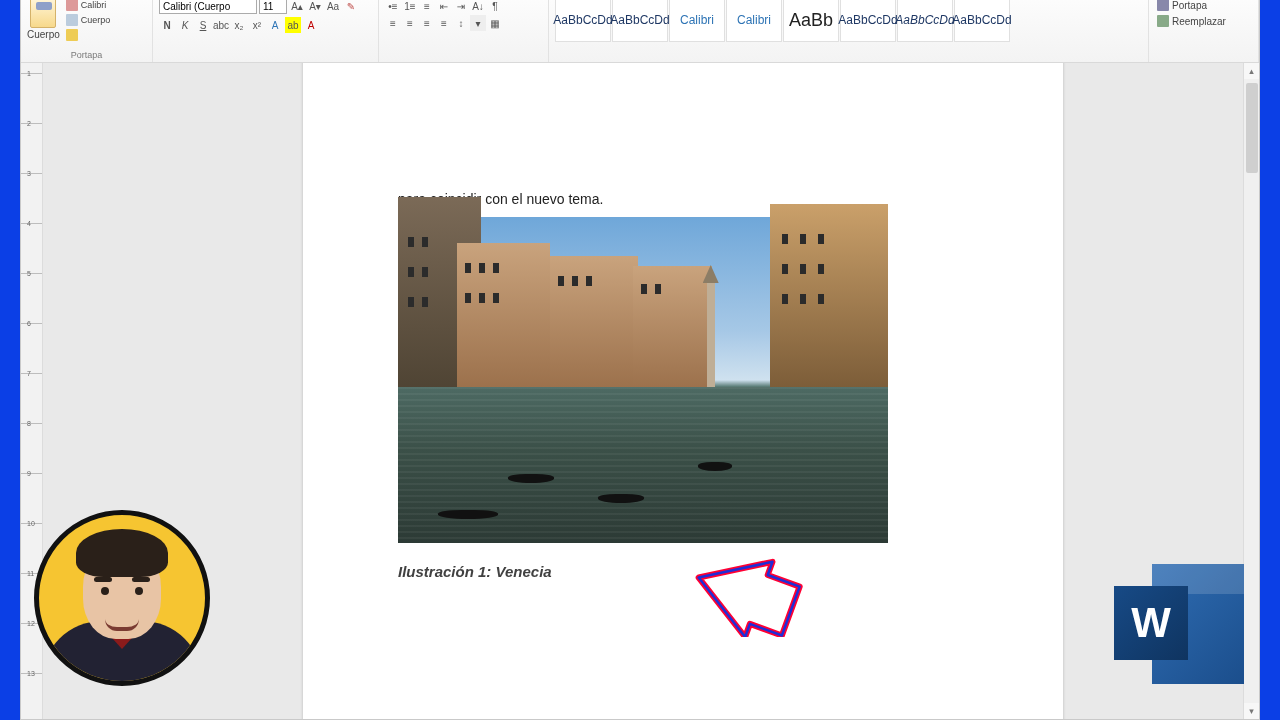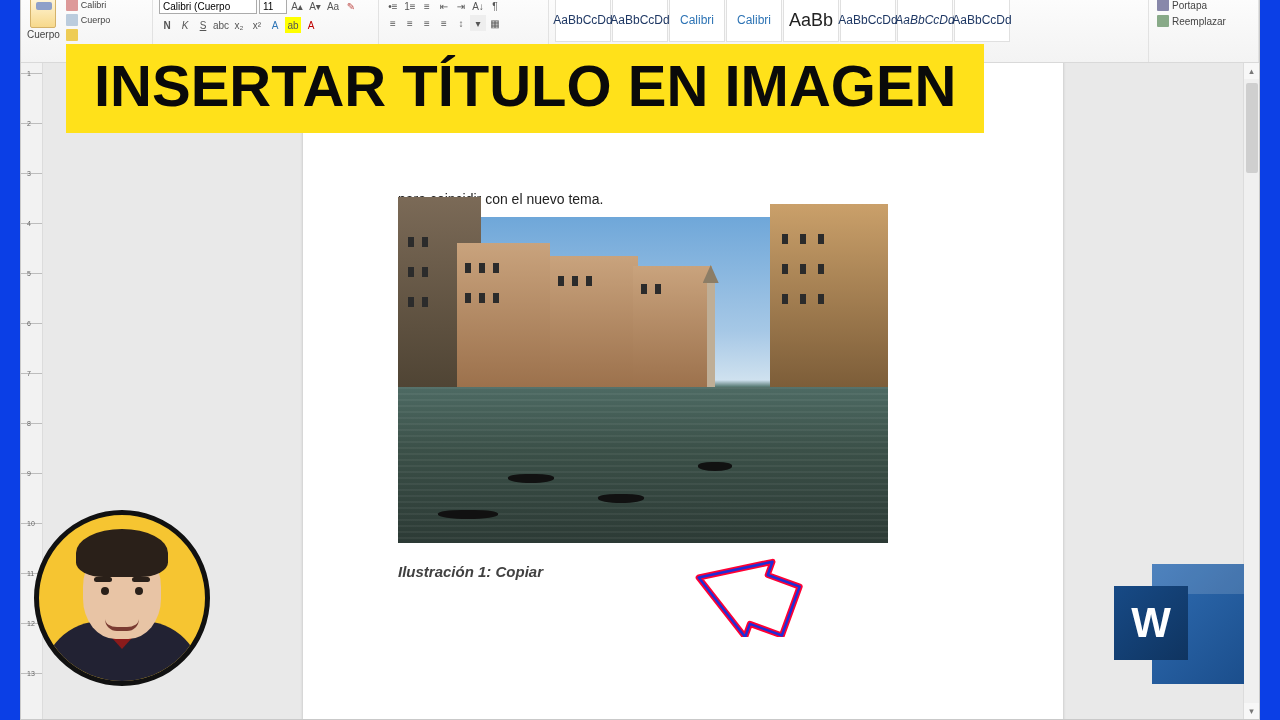--- a/index.html
+++ b/index.html
@@ -271,33 +271,32 @@
                 <span class="win" style="left:48px;top:90px"></span>
             </div>
             <div class="water">
               <div class="boat" style="left:110px;bottom:60px"></div>
               <div class="boat" style="left:200px;bottom:40px"></div>
               <div class="boat" style="left:300px;bottom:72px;width:34px"></div>
               <div class="boat" style="left:40px;bottom:24px;width:60px"></div>
             </div>
           </div>
 
-          <div class="caption">Ilustración 1: Copiar</div>
+          <div class="caption">Ilustración 1: Venecia</div>
         </div>
       </div>
 
       <div class="scroll-v">
         <div class="arrow" style="top:0">▴</div>
         <div class="thumb" style="top:20px;height:90px"></div>
         <div class="arrow" style="bottom:0">▾</div>
       </div>
     </div>
   </div>
 
-  <div class="overlay-title">INSERTAR TÍTULO EN IMAGEN</div>
 
   <div class="arrow-cursor">
     <svg viewBox="0 0 120 90">
       <path d="M18 14 L52 14 L52 0 L116 40 L52 80 L52 66 L18 66 Z" transform="rotate(200 60 45)" fill="none" stroke="#ff0033" stroke-width="6" stroke-linejoin="round"></path>
       <path d="M18 14 L52 14 L52 0 L116 40 L52 80 L52 66 L18 66 Z" transform="rotate(200 60 45)" fill="none" stroke="#1f2fd6" stroke-width="2.5" stroke-linejoin="round"></path>
     </svg>
   </div>
 
   <div class="avatar">
     <div class="shirt"></div>

